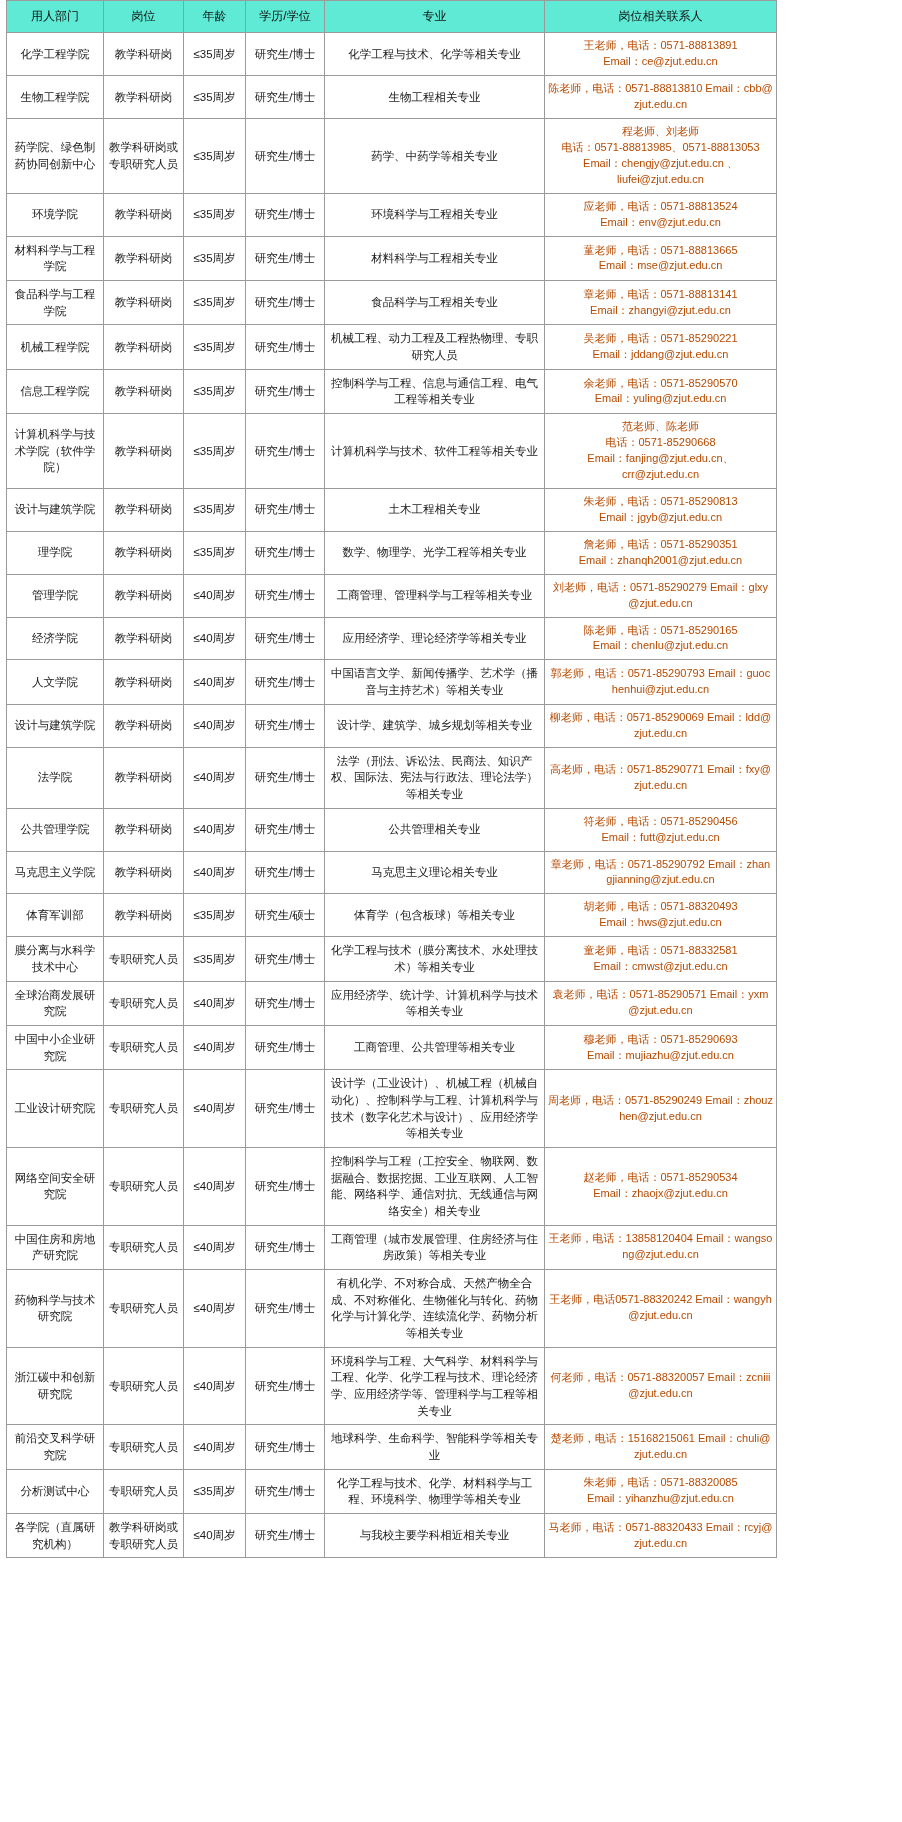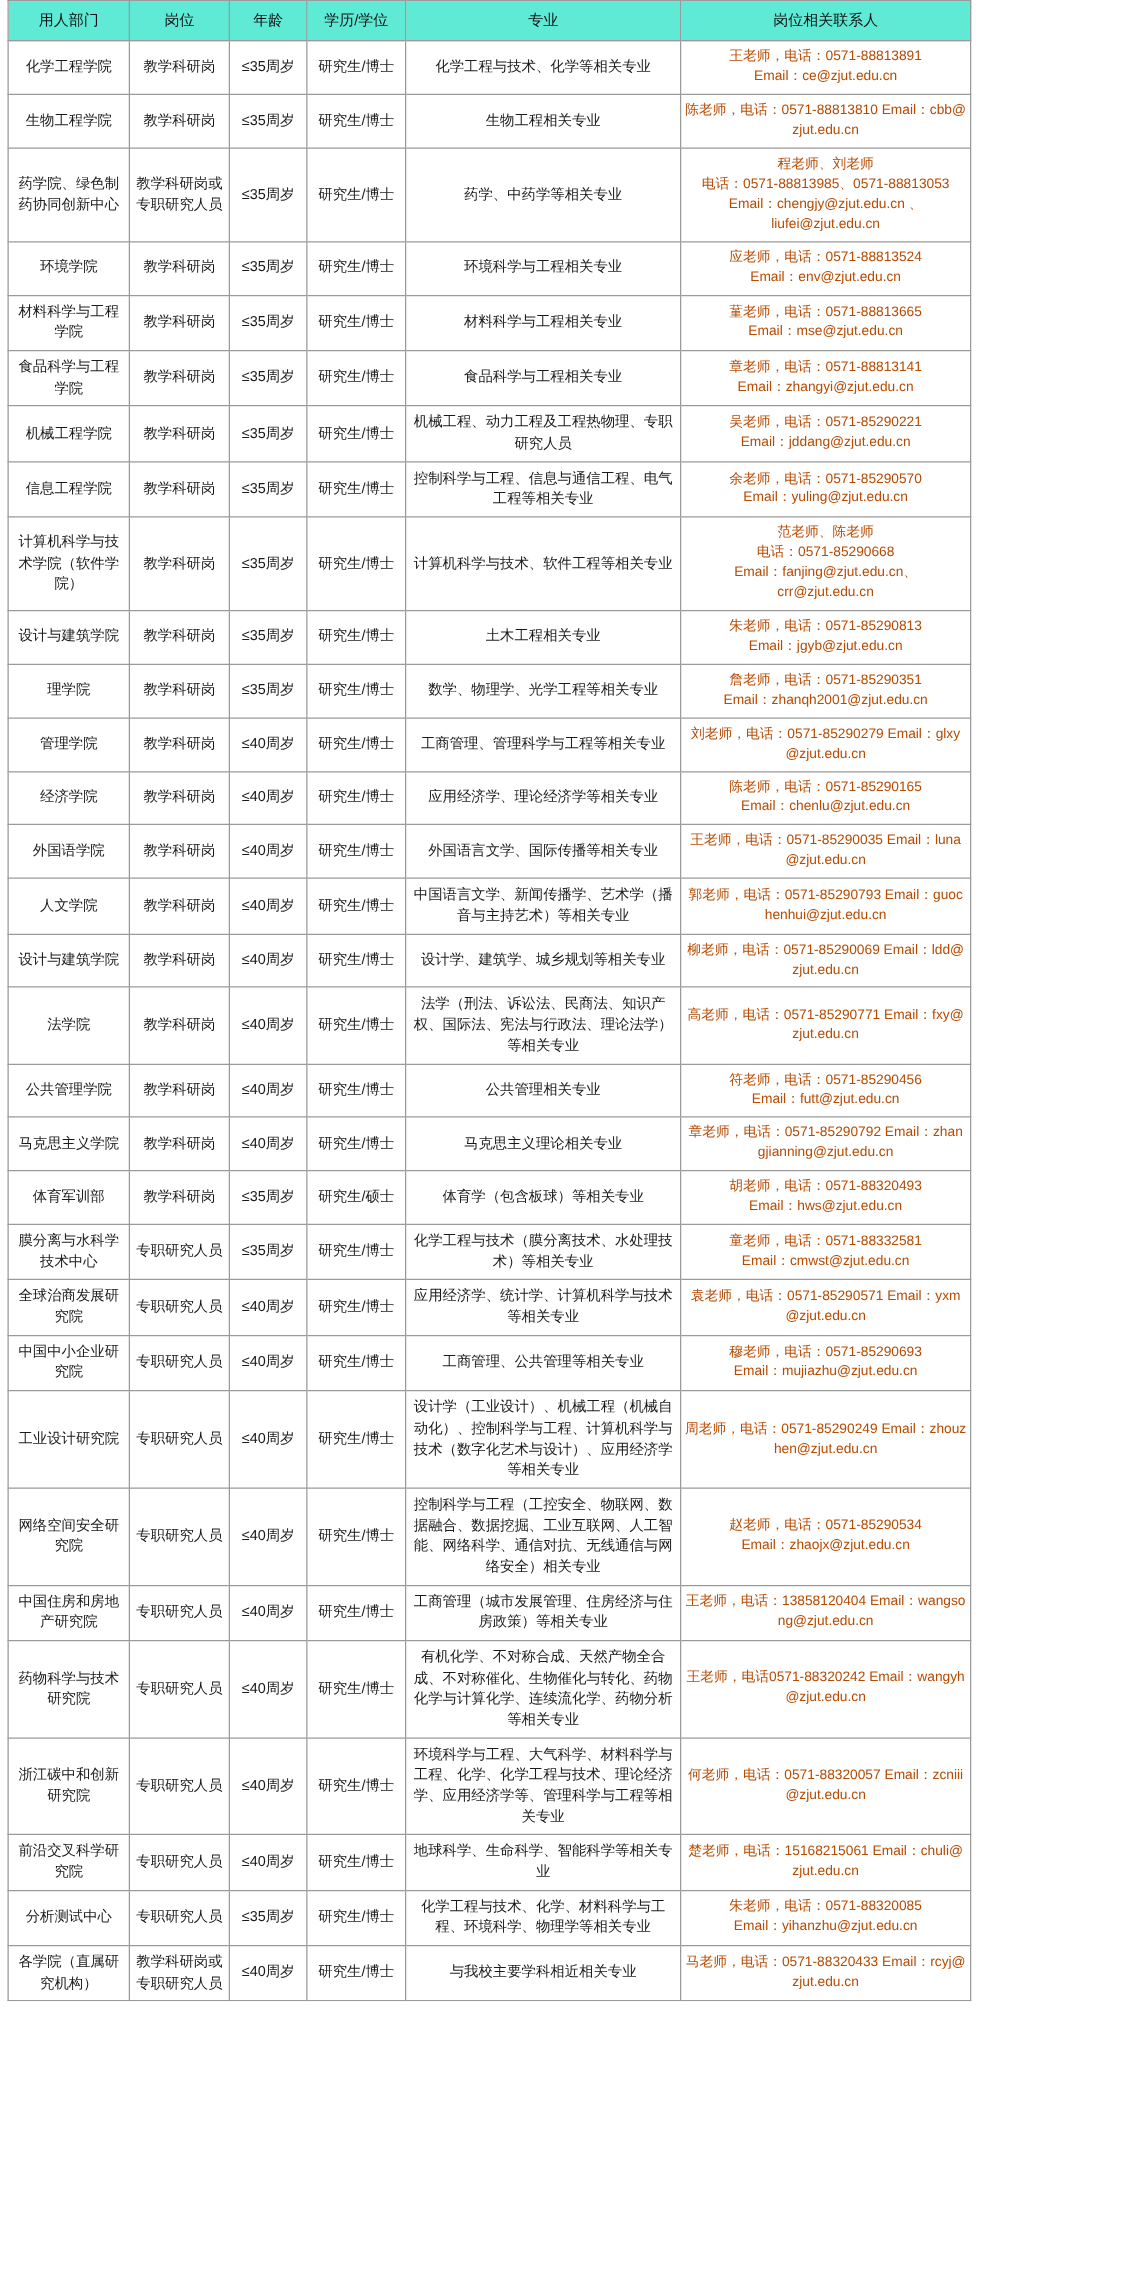--- a/index.html
+++ b/index.html
@@ -182,28 +182,20 @@
         </tr>
         <tr>
           <td class="dept">经济学院</td>
           <td class="post">教学科研岗</td>
           <td class="age">≤40周岁</td>
           <td class="edu">研究生/博士</td>
           <td class="major">应用经济学、理论经济学等相关专业</td>
           <td class="contact">陈老师，电话：0571-85290165<br>Email：chenlu@zjut.edu.cn</td>
         </tr>
         <tr>
-          <td class="dept">外国语学院</td>
-          <td class="post">教学科研岗</td>
-          <td class="age">≤40周岁</td>
-          <td class="edu">研究生/博士</td>
-          <td class="major">外国语言文学、国际传播等相关专业</td>
-          <td class="contact">王老师，电话：0571-85290035 Email：luna@zjut.edu.cn</td>
-        </tr>
-        <tr>
           <td class="dept">人文学院</td>
           <td class="post">教学科研岗</td>
           <td class="age">≤40周岁</td>
           <td class="edu">研究生/博士</td>
           <td class="major">中国语言文学、新闻传播学、艺术学（播音与主持艺术）等相关专业</td>
           <td class="contact">郭老师，电话：0571-85290793  Email：guochenhui@zjut.edu.cn</td>
         </tr>
         <tr>
           <td class="dept">设计与建筑学院</td>
           <td class="post">教学科研岗</td>

